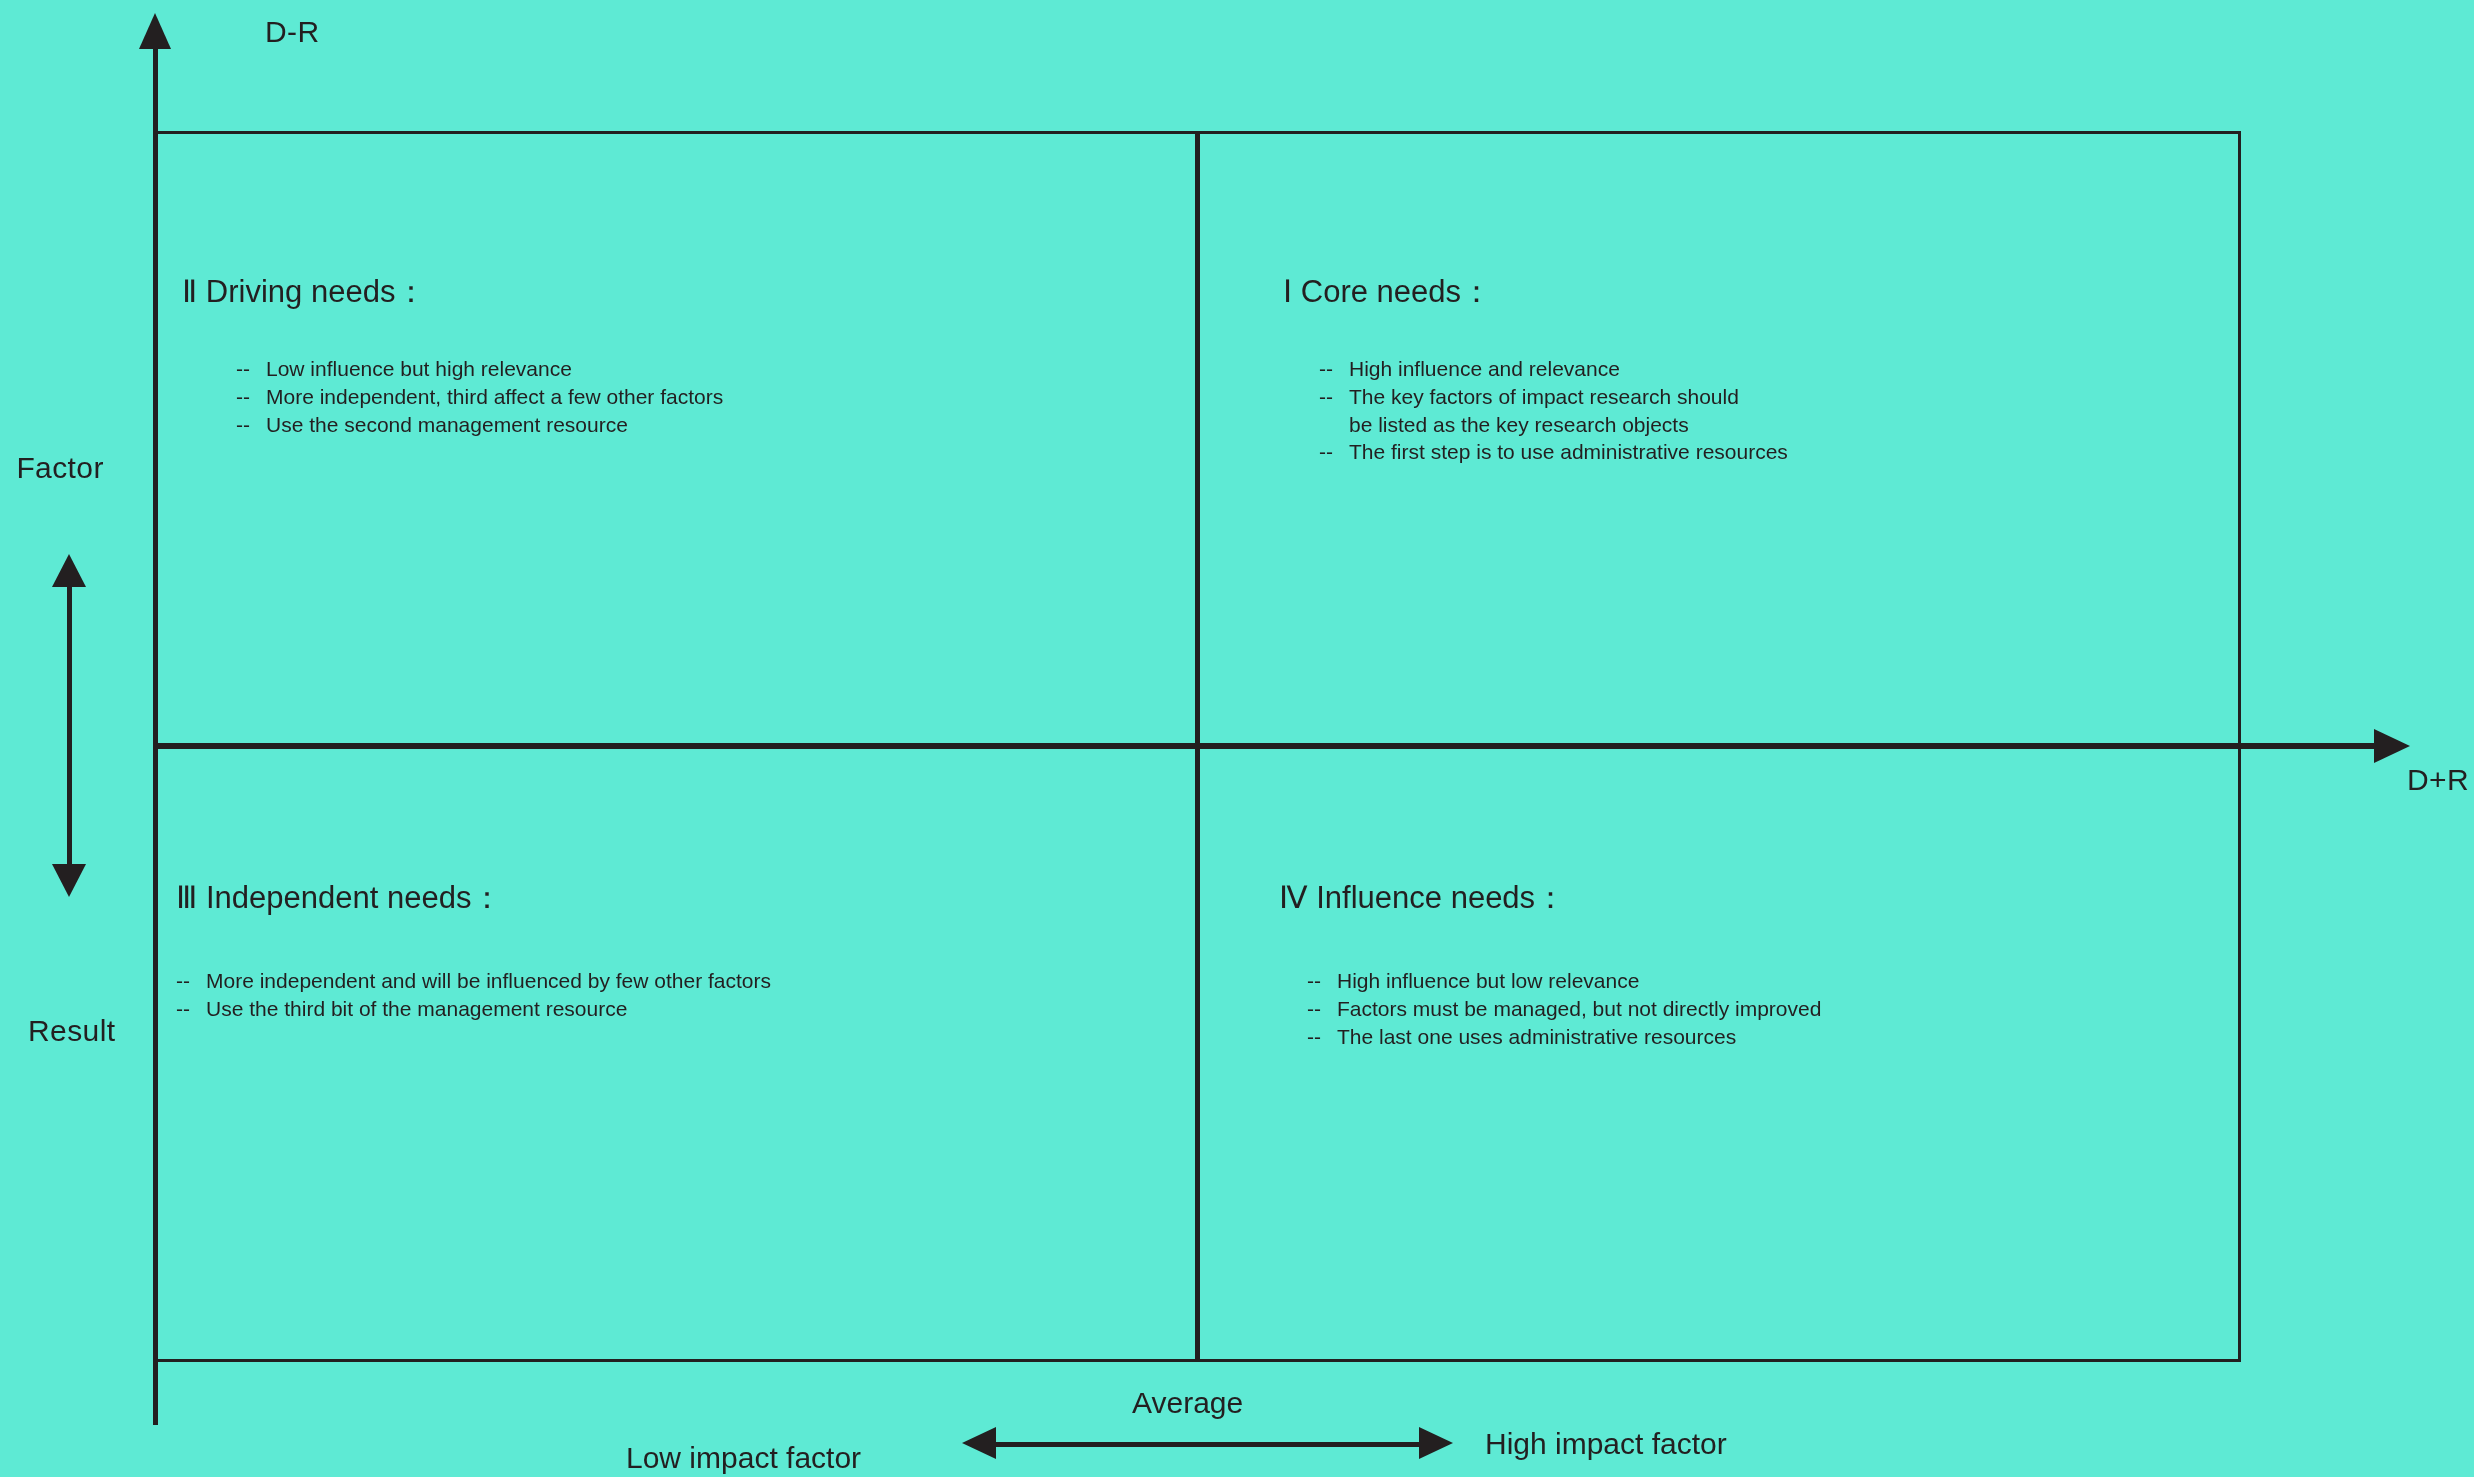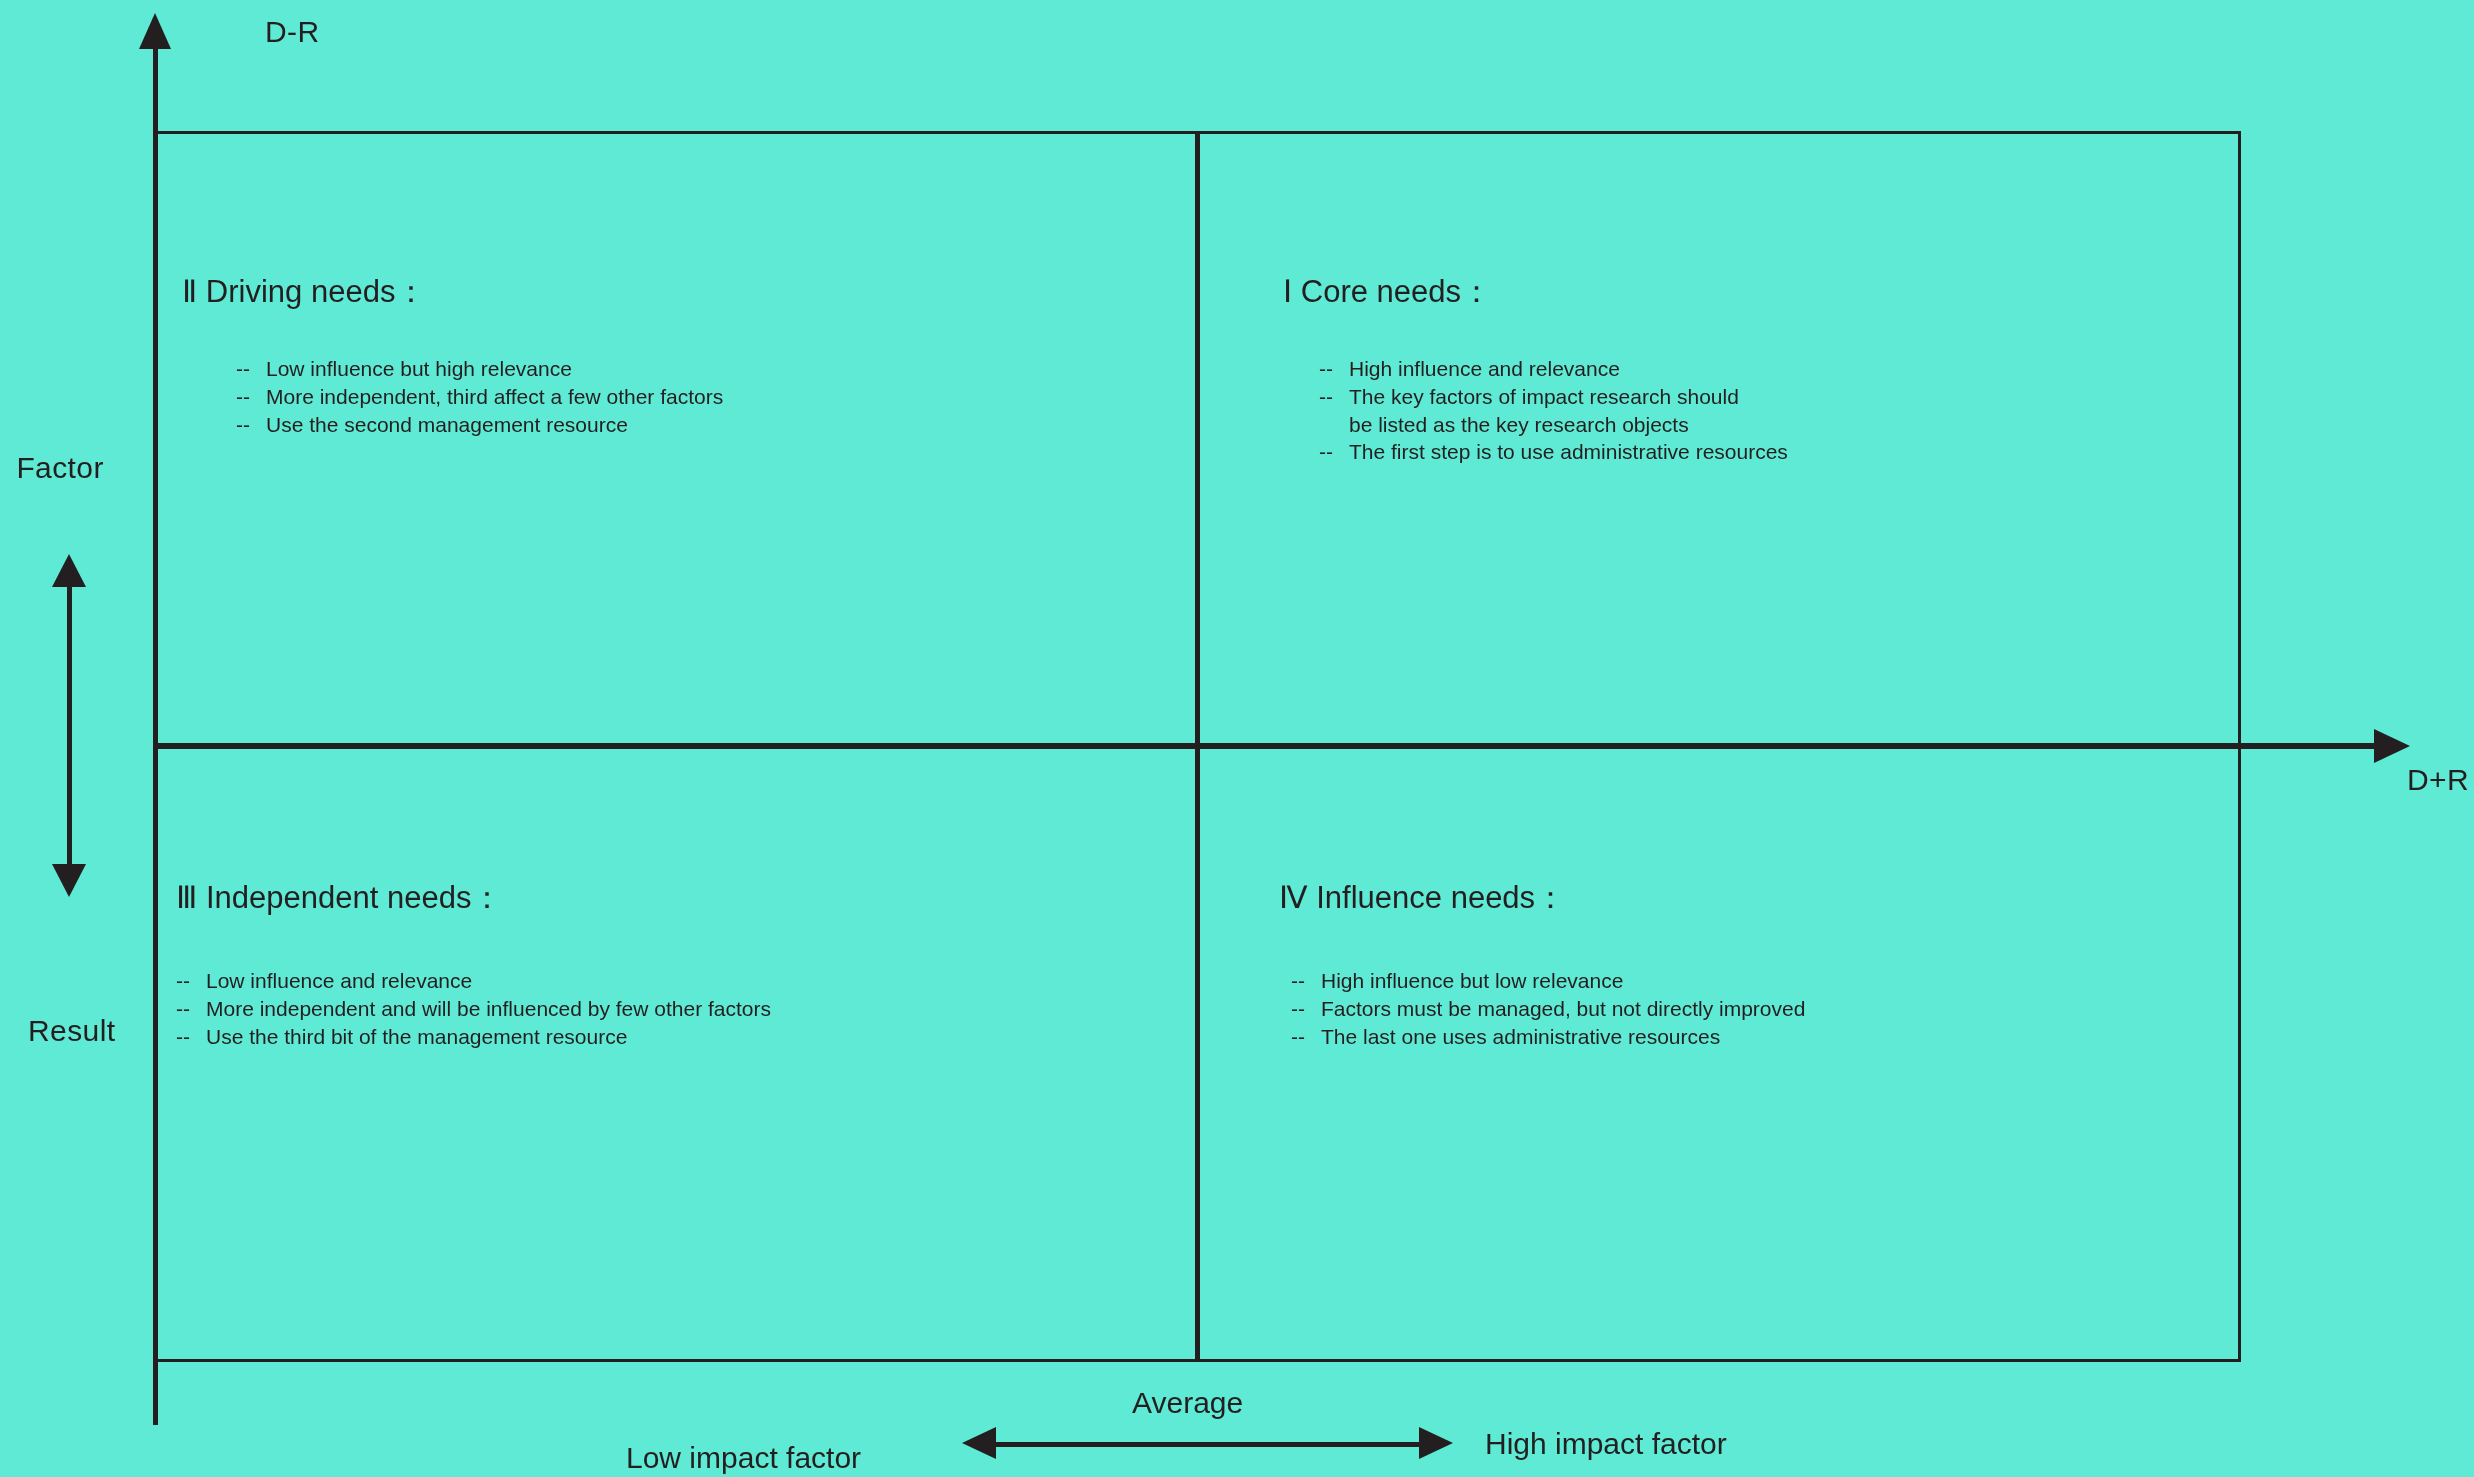--- a/index.html
+++ b/index.html
@@ -179,21 +179,21 @@
   #q2 { left: 182px; top: 275px; }
   #q2 .q-bullets { margin-top: 46px; margin-left: 54px; }
 
   #q1 { left: 1283px; top: 275px; }
   #q1 .q-bullets { margin-top: 46px; margin-left: 36px; }
 
   #q3 { left: 176px; top: 881px; }
   #q3 .q-bullets { margin-top: 52px; margin-left: 0px; }
 
   #q4 { left: 1279px; top: 881px; }
-  #q4 .q-bullets { margin-top: 52px; margin-left: 12px; }
+  #q4 .q-bullets { margin-top: 52px; margin-left: 28px; }
 </style>
 </head>
 <body>
 
 <div id="stage">
 
   <div id="frame"></div>
   <div id="center-divider" class="vline"></div>
 
   <div id="y-axis-line" class="vline"></div>
@@ -233,21 +233,20 @@
         <div class="bullet"><span class="dash">--</span><span>High influence and relevance</span></div>
         <div class="bullet"><span class="dash">--</span><span>The key factors of impact research should</span></div>
         <div class="bullet"><span class="cont"></span><span>be listed as the key research objects</span></div>
         <div class="bullet"><span class="dash">--</span><span>The first step is to use administrative resources</span></div>
       </div>
   </div>
 
   <div id="q3" class="quadrant">
     <div class="q-title">Ⅲ Independent  needs：</div>
     <div class="q-bullets">
-        <div class="bullet"><span class="dash">--</span><span>Low influence and relevance</span></div>
         <div class="bullet"><span class="dash">--</span><span>More independent and will be influenced by few other factors</span></div>
         <div class="bullet"><span class="dash">--</span><span>Use the third bit of the management resource</span></div>
       </div>
   </div>
 
   <div id="q4" class="quadrant">
     <div class="q-title">Ⅳ Influence needs：</div>
     <div class="q-bullets">
         <div class="bullet"><span class="dash">--</span><span>High influence but low relevance</span></div>
         <div class="bullet"><span class="dash">--</span><span>Factors must be managed, but not directly improved</span></div>

